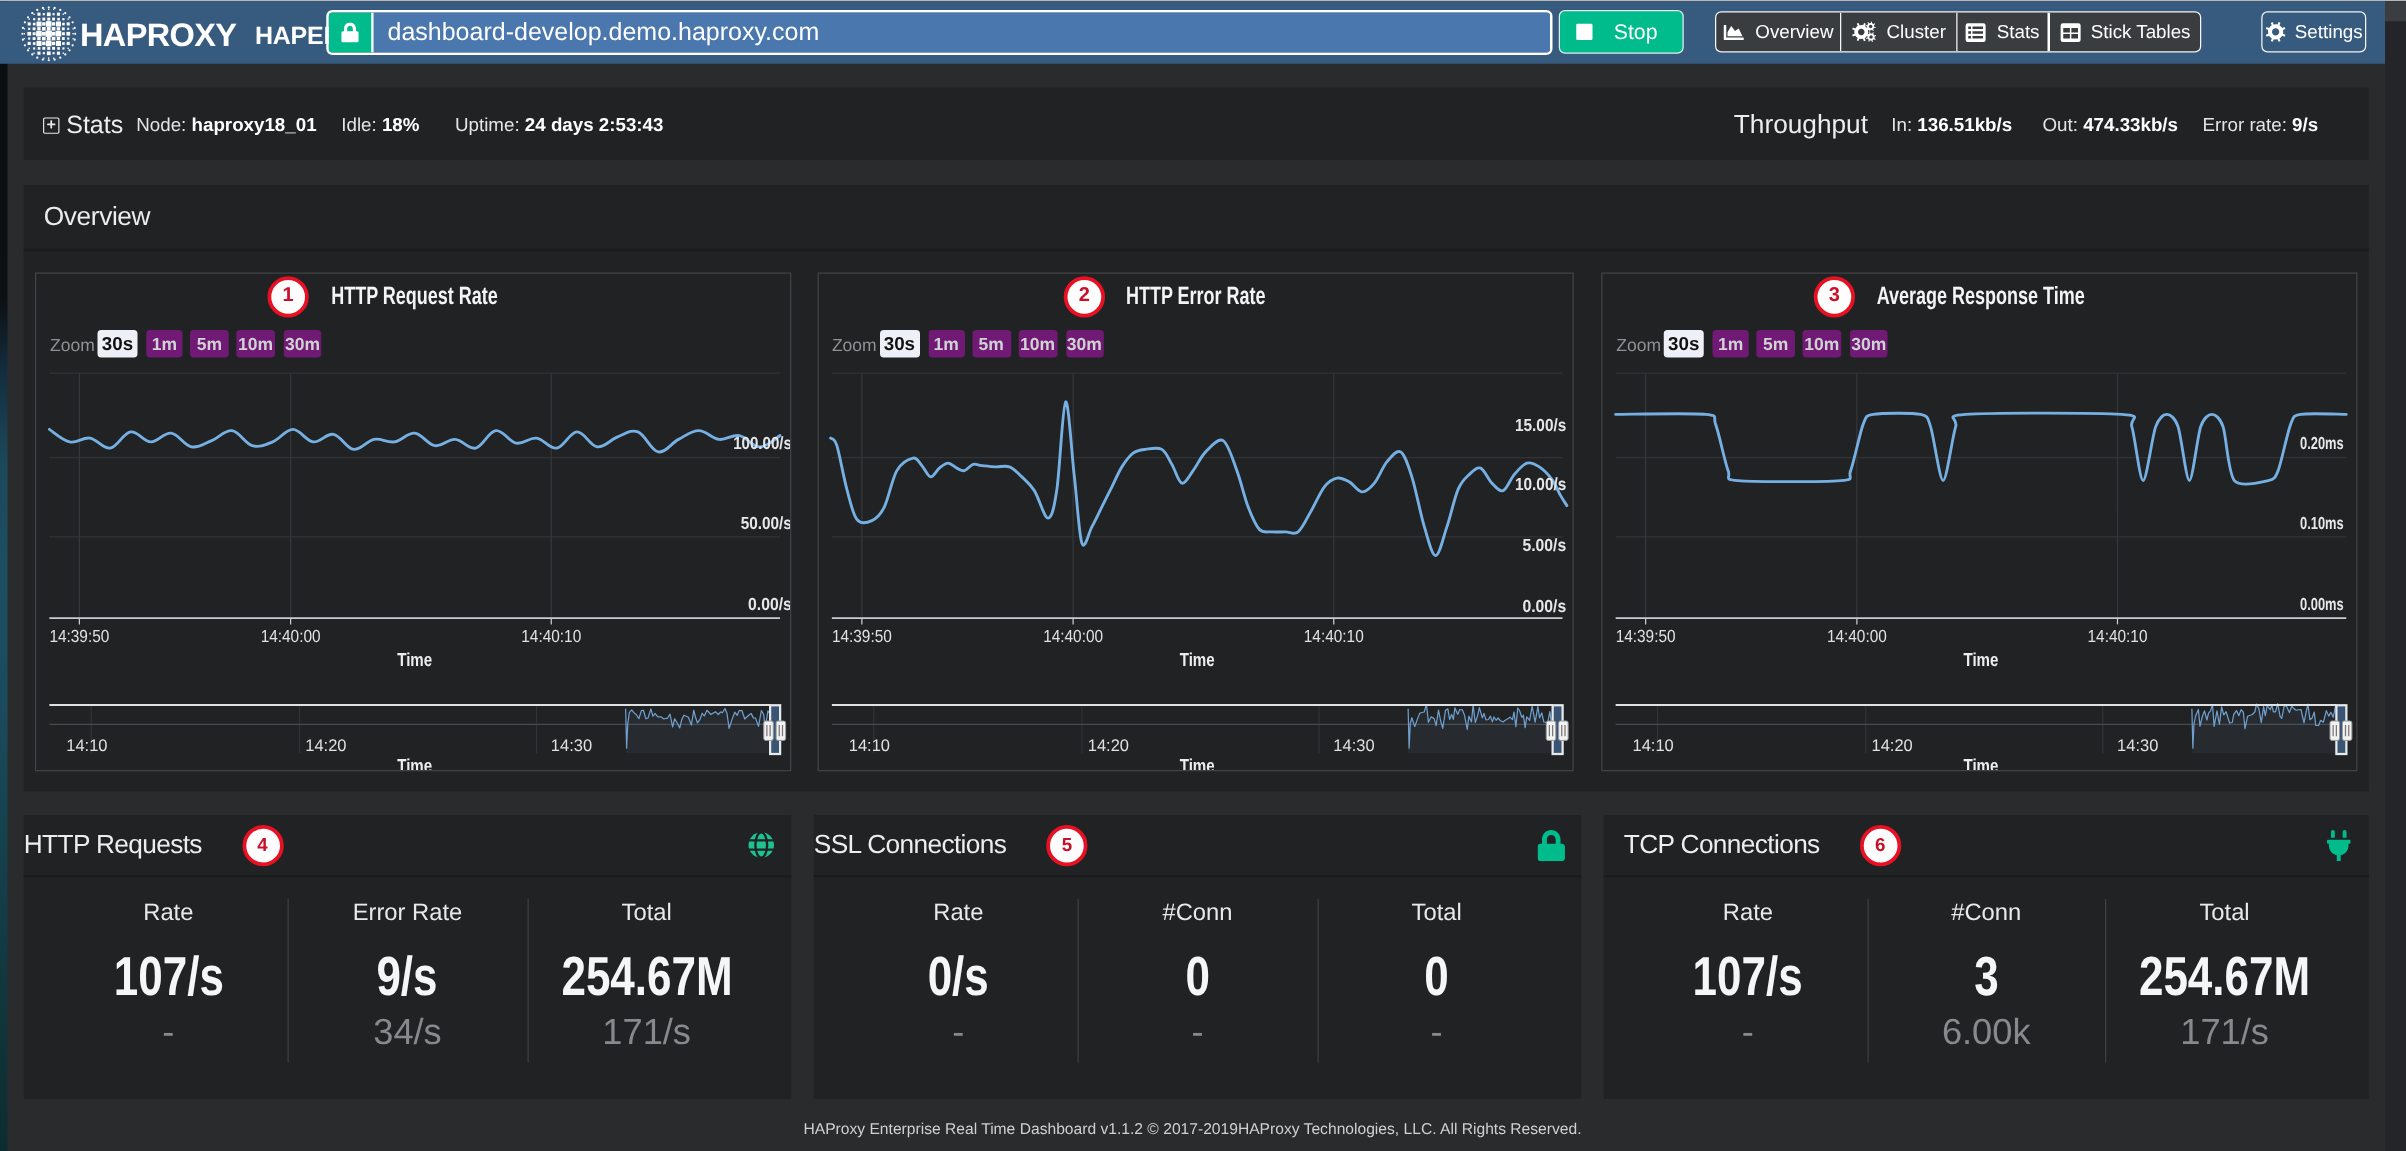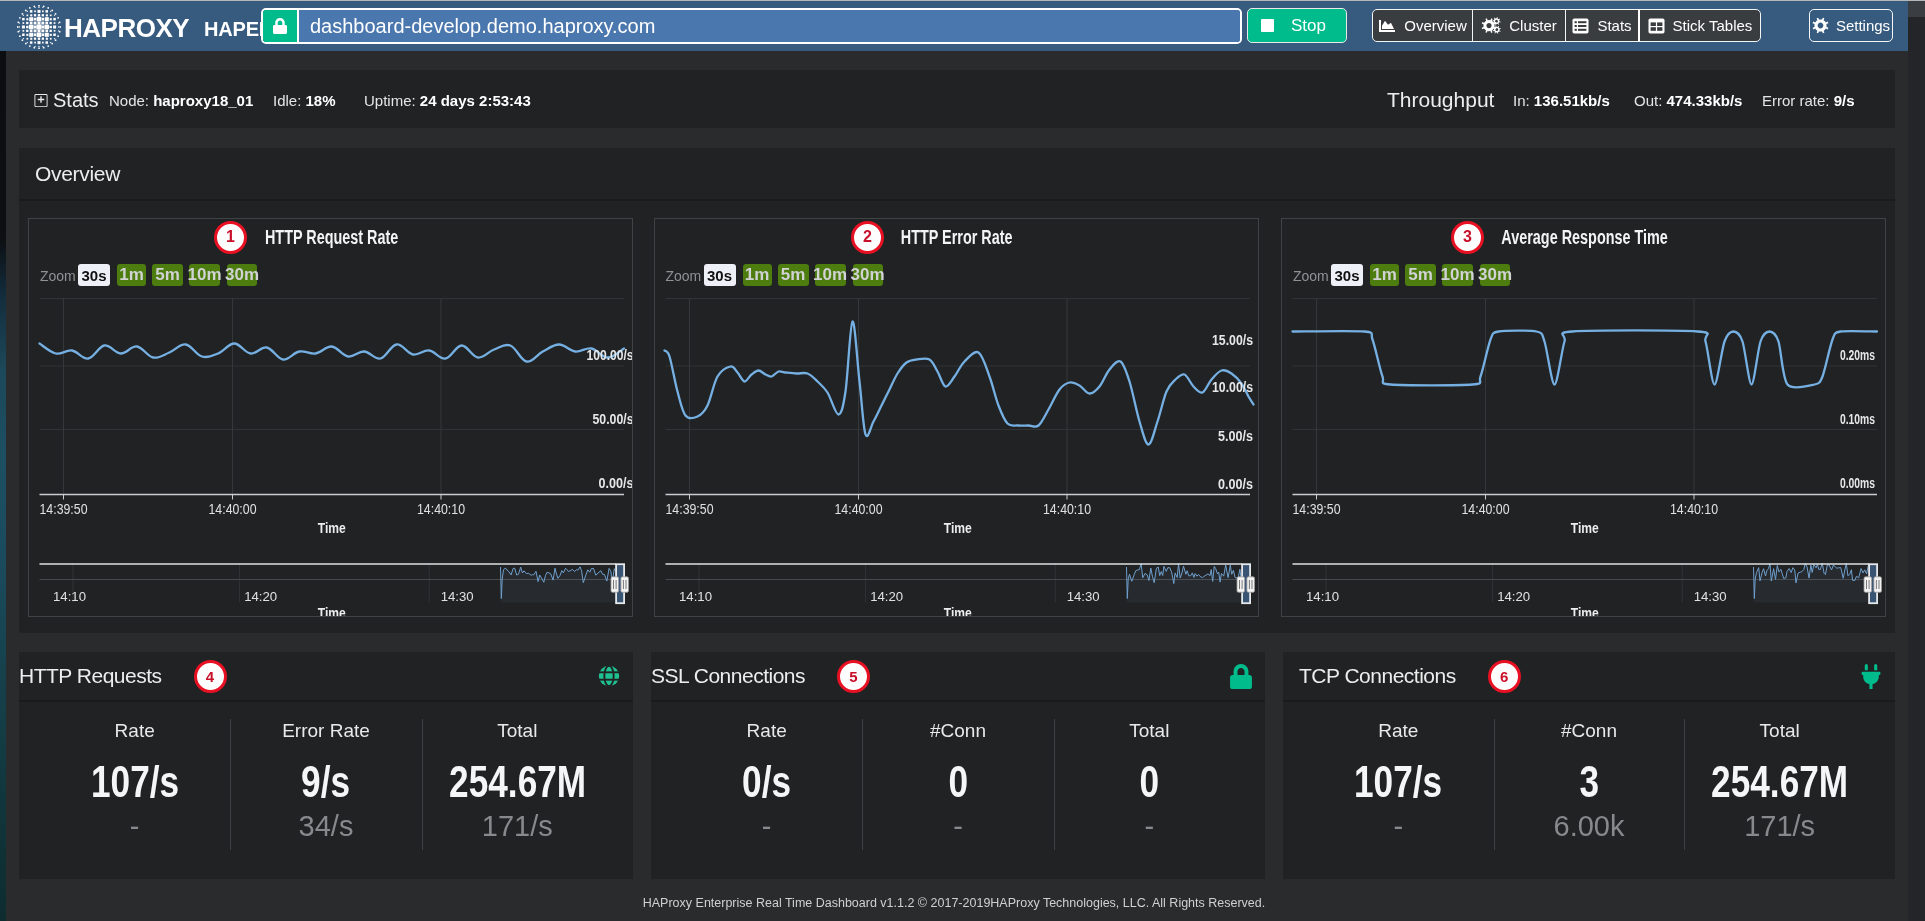--- a/index.html
+++ b/index.html
@@ -1,19 +1,19 @@
 <!DOCTYPE html>
 <html><head><meta charset="utf-8"><style>
 * { margin:0; padding:0; box-sizing:border-box; }
 body { width:1925px; height:921px; overflow:hidden; background:#292b2c;
   font-family:"Liberation Sans", sans-serif; position:relative; }
 .abs { position:absolute; }
 .panel { position:absolute; background:#202223; }
-.zbtn { position:absolute; height:22px; border-radius:3px; background:#4d7c0f; color:#d0d2d4;
-  font-size:17px; font-weight:bold; display:flex; align-items:center; justify-content:center; }
+.zbtn { position:absolute; height:22px; border-radius:3px; background:#701a75; color:#d0d2d4;
+  font-size:14px; font-weight:bold; display:flex; align-items:center; justify-content:center; }
 .zbtn.sel { background:#eef0f8; color:#101010; font-size:15px; }
 .cond75 { transform:scaleX(0.72); transform-origin:center; display:inline-block; }
 .cond80 { transform:scaleX(0.80); transform-origin:center; display:inline-block; }
 </style></head>
 <body>
 
 <div class="abs" style="left:0;top:0;width:6px;height:921px;background:linear-gradient(180deg,#0b0e10 0%,#0c1013 26%,#132c3c 32%,#1c485a 40%,#1d4f63 50%,#1a4a5c 62%,#16424e 72%,#123a42 82%,#0f3237 92%,#0d2c30 100%);"></div>
 <div class="abs" style="left:0;top:0;width:1925px;height:1px;background:#b5b7ba"></div>
 <div class="abs" style="left:0;top:1px;width:1908px;height:50px;background:#375a7f"></div>
 <div class="abs" style="left:17px;top:5px;width:44px;height:44px"><svg width="44" height="44" viewBox="0 0 44 44">

